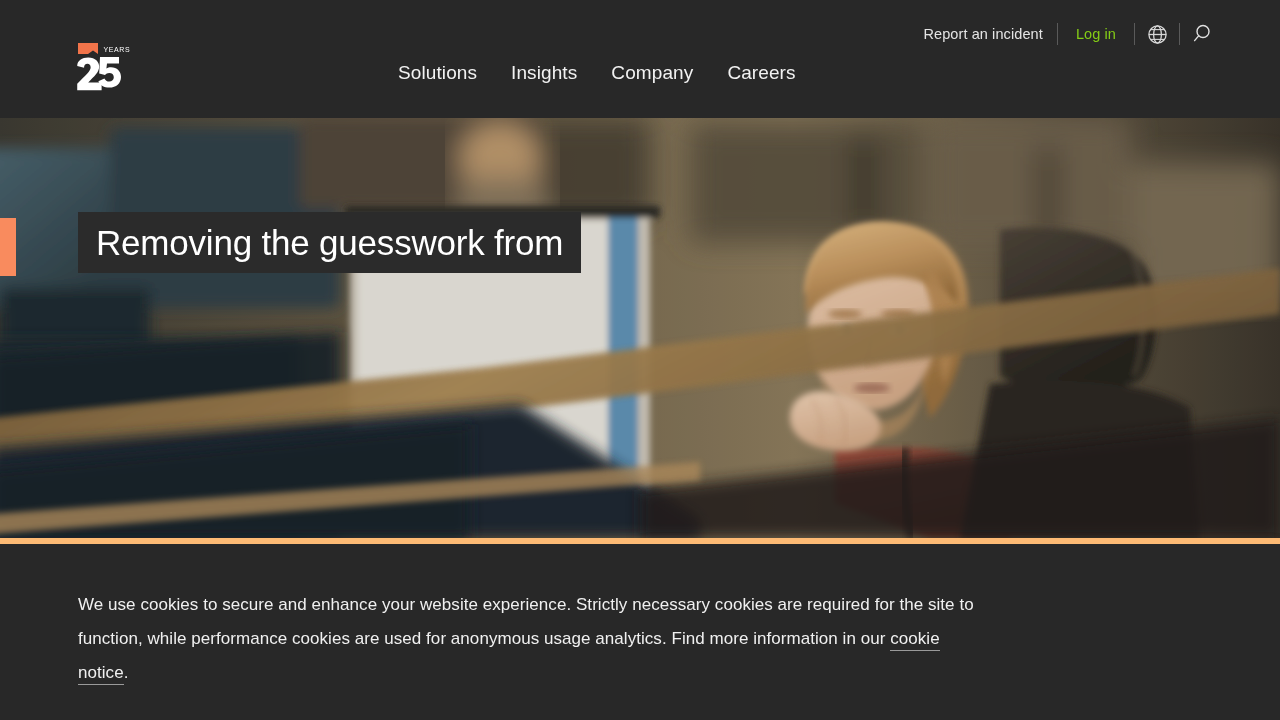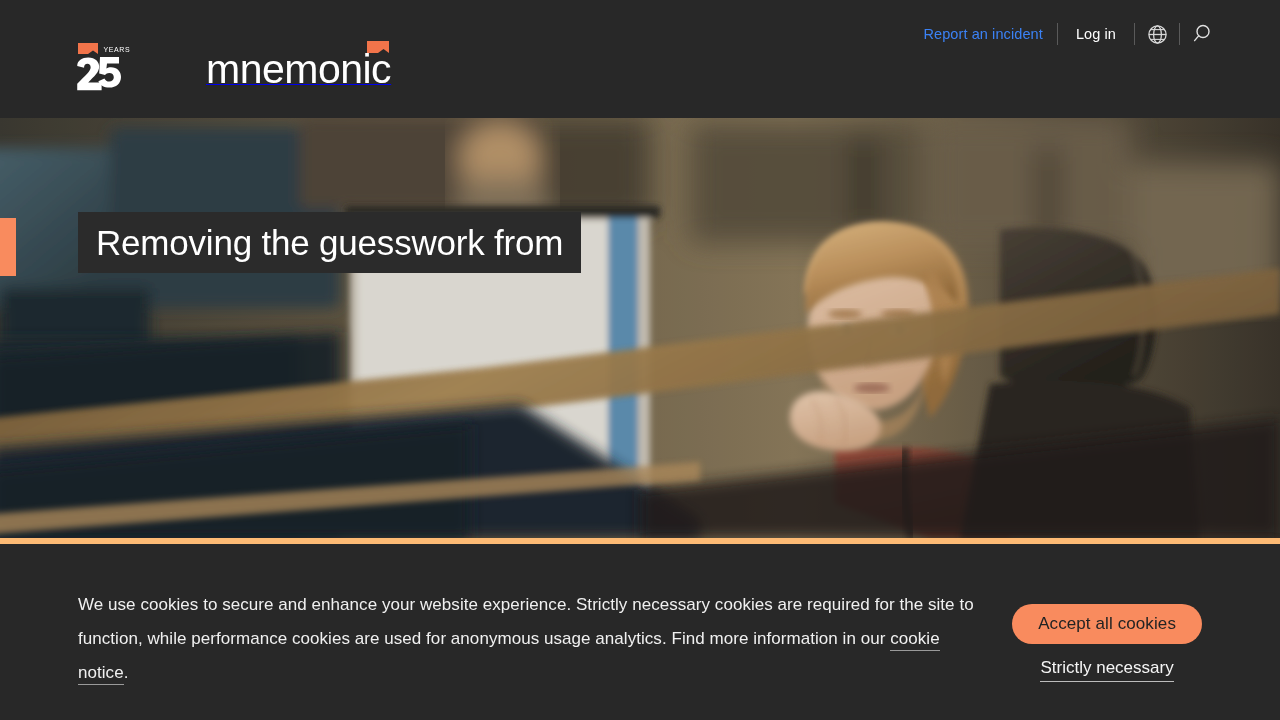--- a/index.html
+++ b/index.html
@@ -40,22 +40,22 @@
     align-items: center;
     height: 24px;
   }
   .utility-link {
     font-size: 14.5px;
     letter-spacing: 0.1px;
     text-decoration: none;
     white-space: nowrap;
     line-height: 1;
   }
-  .util-report { color: #3b82f6; padding: 0 14px 0 0; }
-  .util-login  { color: #ffffff; padding: 0 18px; }
+  .util-report { color: #e5e5e5; padding: 0 14px 0 0; }
+  .util-login  { color: #84cc16; padding: 0 18px; }
   .util-divider {
     width: 1px;
     height: 22px;
     background: #5a5a5a;
     flex: 0 0 1px;
   }
   .util-icon-btn {
     display: flex;
     align-items: center;
     justify-content: center;
@@ -281,30 +281,28 @@
                    C41 27.2, 45 31.2, 45 37 C45 43.4, 40.2 47.6, 33.4 47.6
                    C28 47.6, 24 45.2, 22.4 41.2 L28.4 38.4
                    C29.4 40.4, 31 41.5, 33.2 41.5
                    C36 41.5, 37.8 39.8, 37.8 37.2
                    C37.8 34.6, 36 33, 33.2 33
                    C31.4 33, 30 33.7, 29 35 L23.2 33.6 Z" fill="#FFFFFF"></path>
 
           <text x="27.5" y="11.5" fill="#FFFFFF" font-family="Liberation Sans, sans-serif" font-size="7" letter-spacing="0.6">YEARS</text>
         </svg>
       </span>
-      <span class="wordmark">
-        <span class="wordmark-text">mnemonic</span>
-        <span class="wordmark-flag">
-          <svg width="22" height="13" viewBox="0 0 22 13">
-            <path d="M0 0 L22 0 L22 12 L16.5 8 L11 12 L0 12 Z" fill="#F2744A"></path>
-          </svg>
-        </span>
-      </span>
     </a>
 
+    <nav class="main-nav">
+      <a class="nav-item" href="#">Solutions</a>
+      <a class="nav-item" href="#">Insights</a>
+      <a class="nav-item" href="#">Company</a>
+      <a class="nav-item" href="#">Careers</a>
+    </nav>
   </header>
 
   <section class="hero">
 
     <div class="hero-photo">
       <svg viewBox="0 0 1280 420" preserveAspectRatio="none" aria-hidden="true">
         <defs>
           <linearGradient id="roomWarm" x1="0" y1="0" x2="1" y2="0">
             <stop offset="0" stop-color="#3b3a33"></stop>
             <stop offset="0.35" stop-color="#6b5f48"></stop>
@@ -481,19 +479,15 @@
       </h1>
     </div>
 
   </section>
 
   <div class="cookie-banner">
     <p class="cookie-text">
       <span>We use cookies to secure and enhance your website experience. Strictly necessary cookies are required for the site to function, while performance cookies are used for anonymous usage analytics. Find more information in our </span><a class="cookie-link" href="#">cookie notice</a><span>.</span>
     </p>
 
-    <div class="cookie-actions">
-      <button class="btn-accept">Accept all cookies</button>
-      <button class="btn-strict">Strictly necessary</button>
-    </div>
   </div>
 
 </div>
 
 </body></html>

